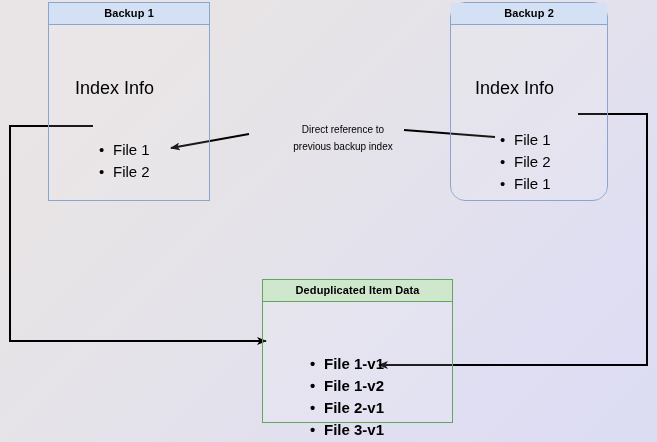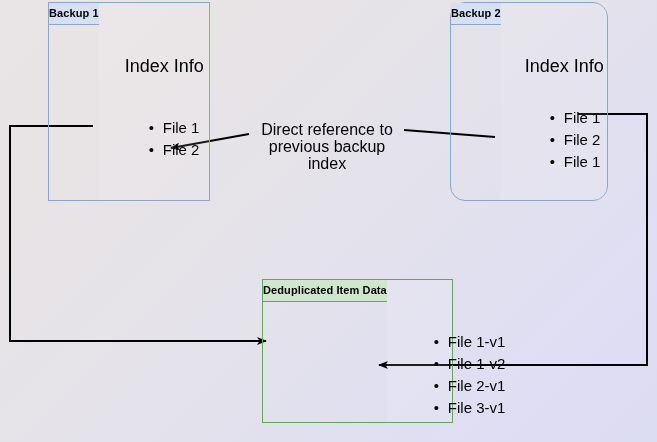--- a/index.html
+++ b/index.html
@@ -19,21 +19,21 @@
     height: 442px;
     background: linear-gradient(135deg, #e9e5e6 0%, #e8e4e5 18%, #e4e2ea 50%, #dfdef3 82%, #dcdcf3 100%);
     overflow: hidden;
   }
 
   
   .box {
     position: absolute;
     box-sizing: border-box;
     display: flex;
-    flex-direction: row;
+    flex-direction: column;
   }
   .box-header {
     box-sizing: border-box;
     height: 22px;
     line-height: 20px;
     text-align: center;
     font-size: 11px;
     font-weight: bold;
     color: #000000;
     letter-spacing: 0.1px;
@@ -53,20 +53,21 @@
     background: rgba(255,255,255,0.10);
   }
 
   .box.green { border: 1px solid #63a45f; }
   .box.green .box-header {
     background: #cfe7cd;
     border-bottom: 1px solid #63a45f;
   }
   .box.green .box-body {
     background: rgba(255,255,255,0.12);
+    font-weight: bold;
   }
 
   
   #box-backup-1 { left: 48px;  top: 2px;   width: 162px; height: 199px; }
   #box-backup-2 { left: 450px; top: 2px;   width: 158px; height: 199px; border-radius: 15px; }
   #box-dedup    { left: 229px; top: 279px; width: 191px; height: 144px; margin-left: 33px; }
 
   .index-title {
     position: absolute;
     font-size: 18px;
@@ -99,25 +100,25 @@
     line-height: 22px;
     color: #000;
   }
 
   #list-backup-1 { left: 50px;  top: 114px; }
   #list-backup-2 { left: 49px;  top: 104px; }
   #list-dedup    { left: 47px;  top: 51px;  }
 
   .center-label {
     position: absolute;
-    left: 249px;
+    left: 265px;
     top: 121px;
     width: 156px;
     text-align: center;
-    font-size: 16px;
+    font-size: 10px;
     line-height: 17px;
     color: #000;
   }
 
   svg#wires {
     position: absolute;
     left: 0;
     top: 0;
     width: 657px;
     height: 442px;

